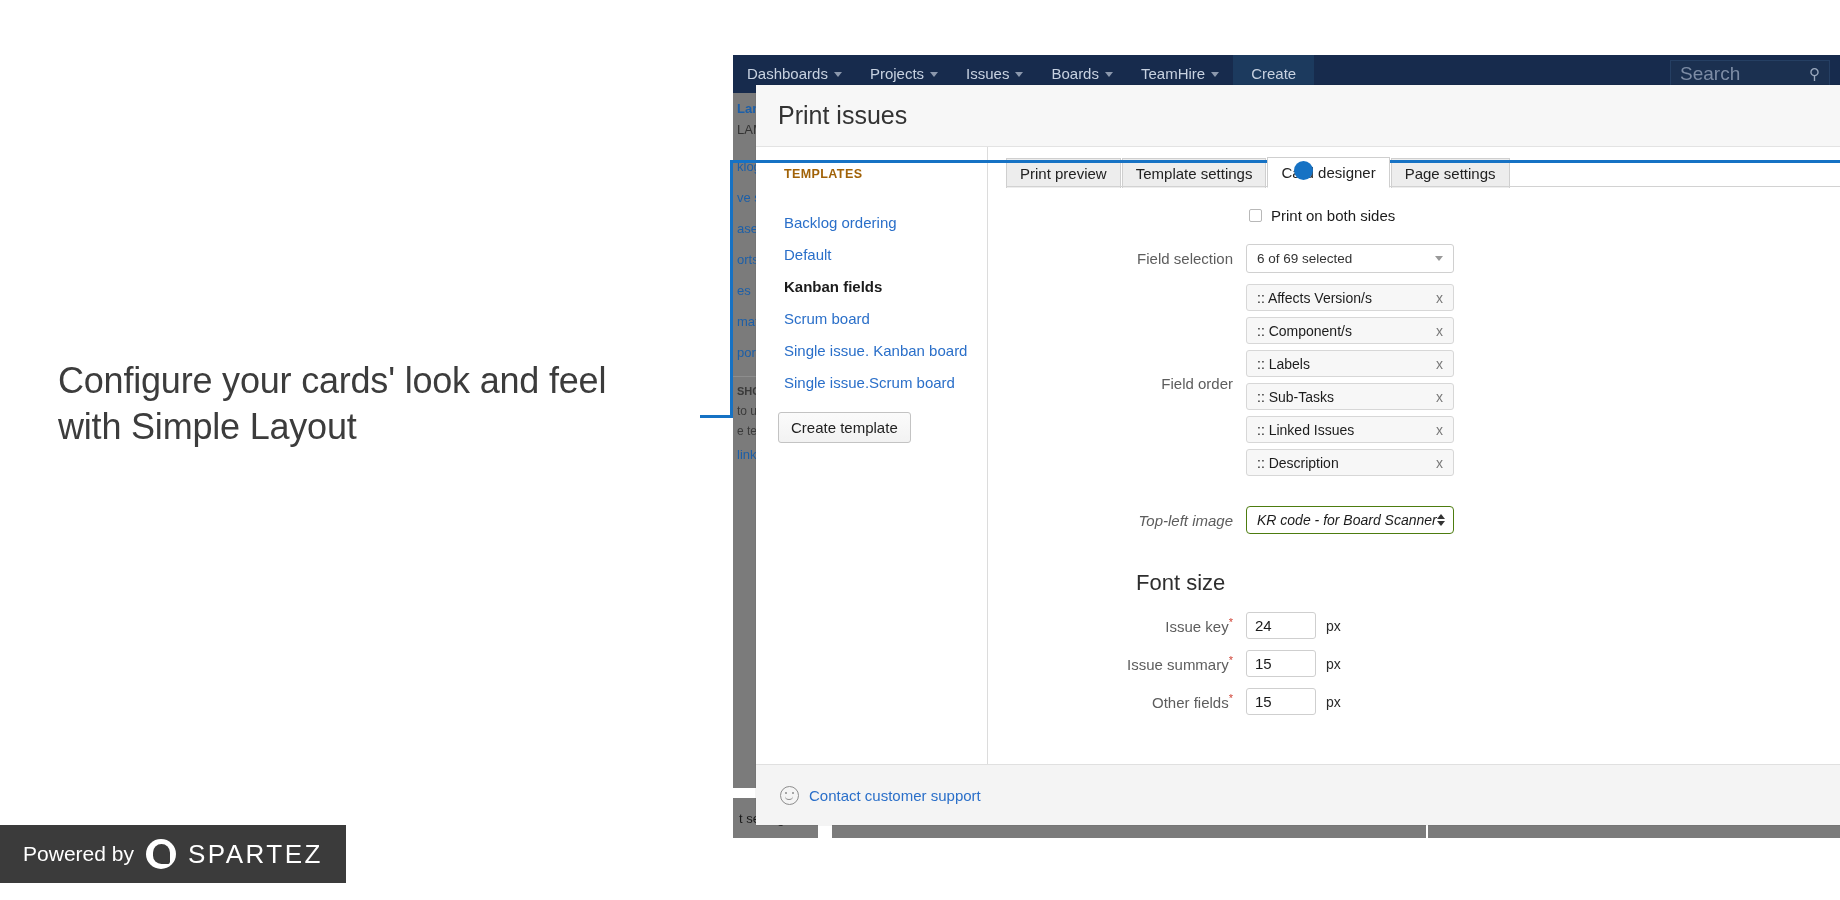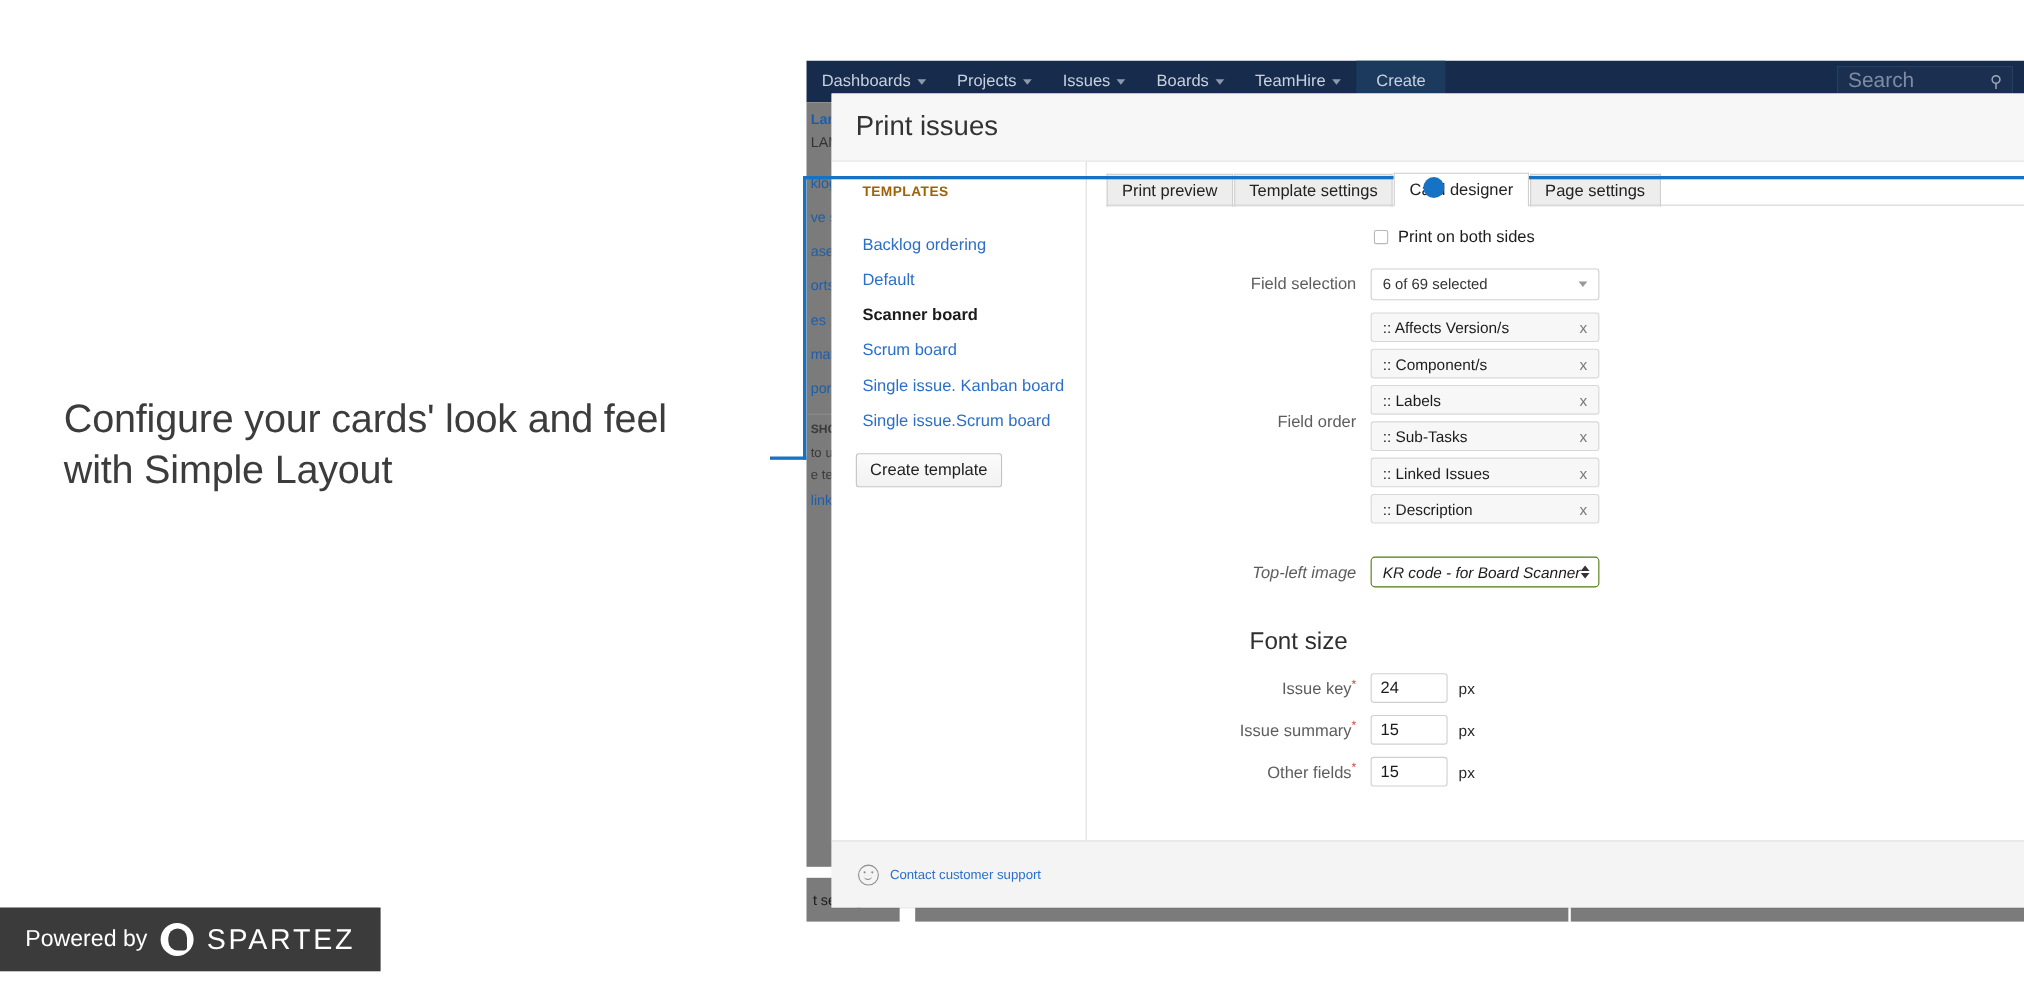--- a/index.html
+++ b/index.html
@@ -230,21 +230,21 @@
   }
   .smiley::before, .smiley::after {
     content:''; position:absolute; width:2px; height:2px; background:#8d8d8d; border-radius:50%;
     top: 5px;
   }
   .smiley::before { left: 4px; } .smiley::after { right: 4px; }
   .smiley span {
     position:absolute; left:4px; bottom:3.5px; width:8px; height:4px;
     border-bottom: 1.6px solid #8d8d8d; border-radius: 0 0 8px 8px;
   }
-  .support-link { font-size: 12px; color: #2a6fc9; }
+  .support-link { font-size: 15px; color: #2a6fc9; }
 
   
   .spartez {
     position: absolute; left: 0; top: 825px;
     width: 346px; height: 58px; background: #3b3b3b;
     display: flex; align-items: center; justify-content: center; gap: 12px;
   }
   .spartez .pb { color: #ffffff; font-size: 21px; font-weight: 400; }
   .spartez .brand {
     color: #ffffff; font-size: 26px; letter-spacing: 2.5px; font-weight: 400;
@@ -334,21 +334,21 @@
     <div class="dlg-header">
       <div class="dlg-title">Print issues</div>
     </div>
 
     <div class="dlg-body">
 
       <div class="tpl-panel">
         <div class="tpl-head">TEMPLATES</div>
         <div class="tpl-item">Backlog ordering</div>
         <div class="tpl-item">Default</div>
-        <div class="tpl-item active">Scanner board</div>
+        <div class="tpl-item active">Kanban fields</div>
         <div class="tpl-item">Scrum board</div>
         <div class="tpl-item">Single issue. Kanban board</div>
         <div class="tpl-item">Single issue.Scrum board</div>
         <div class="tpl-btn">Create template</div>
       </div>
 
       <div class="content-panel">
 
         <div class="tabs">
           <div class="tab">Print preview</div>

